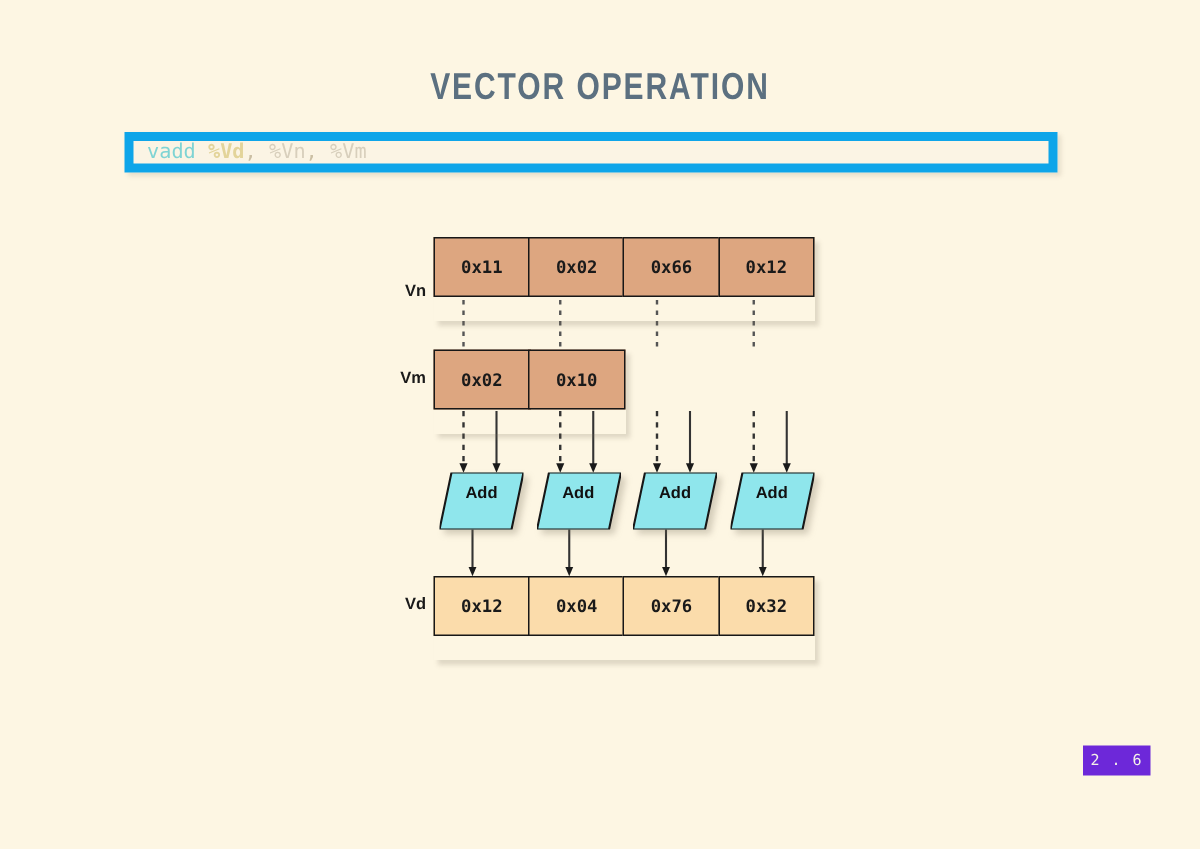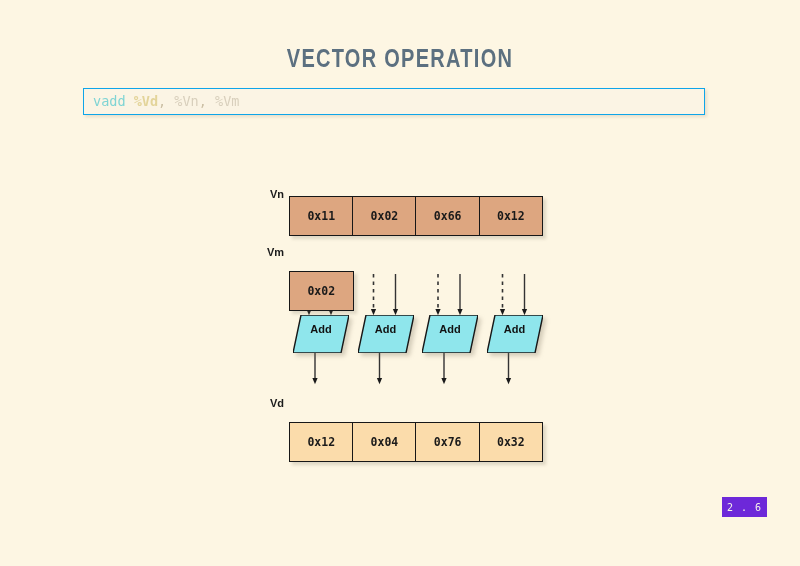--- a/index.html
+++ b/index.html
@@ -40,21 +40,21 @@
   }
 
   
   #code-bar {
     position: absolute;
     left: 83px;
     top: 88px;
     width: 622px;
     height: 27px;
     background: #fbf4e4;
-    border: 1px solid #0ea5e9;
+    border: 6px solid #0ea5e9;
     box-shadow: 2px 2px 3px rgba(140,130,105,0.20);
     box-sizing: border-box;
     display: flex;
     align-items: center;
   }
   #code-text {
     font-family: "DejaVu Sans Mono", "Liberation Mono", monospace;
     font-size: 13.5px;
     white-space: pre;
     padding-left: 9px;
@@ -79,24 +79,23 @@
     font-family: "Liberation Sans", sans-serif;
     font-size: 11px;
     font-weight: bold;
     color: #1a1a1a;
     width: 40px;
     text-align: right;
   }
 
   .vec-row {
     position: absolute;
-    height: 40px;
+    height: 56px;
     display: flex;
     box-shadow: 3px 3px 3px rgba(120,110,90,0.22);
-    margin-top: 38px;
   }
   .cell {
     width: 64.5px;
     height: 40px;
     box-sizing: border-box;
     border: 1.3px solid #171717;
     margin-left: -1.3px;
     display: flex;
     align-items: center;
     justify-content: center;
@@ -209,20 +208,21 @@
     <div class="vec-row" style="left:289px; top:158px;">
       <div class="cell src">0x11</div>
       <div class="cell src">0x02</div>
       <div class="cell src">0x66</div>
       <div class="cell src">0x12</div>
     </div>
 
     <div class="row-label" style="left:244px; top:246px;">Vm</div>
     <div class="vec-row" style="left:289px; top:233px;">
       <div class="cell src">0x02</div>
+      <div class="cell src">0x10</div>
     </div>
 
     <svg class="op-shape" style="left:293px; top:315px;" viewBox="0 0 56 38">
       <polygon points="8,0 56,0 48,38 0,38" fill="#8fe6ec" stroke="#171717" stroke-width="1.4"></polygon>
     </svg>
     <div class="op-label" style="left:293px; top:315px;">Add</div>
 
     <svg class="op-shape" style="left:357.5px; top:315px;" viewBox="0 0 56 38">
       <polygon points="8,0 56,0 48,38 0,38" fill="#8fe6ec" stroke="#171717" stroke-width="1.4"></polygon>
     </svg>

